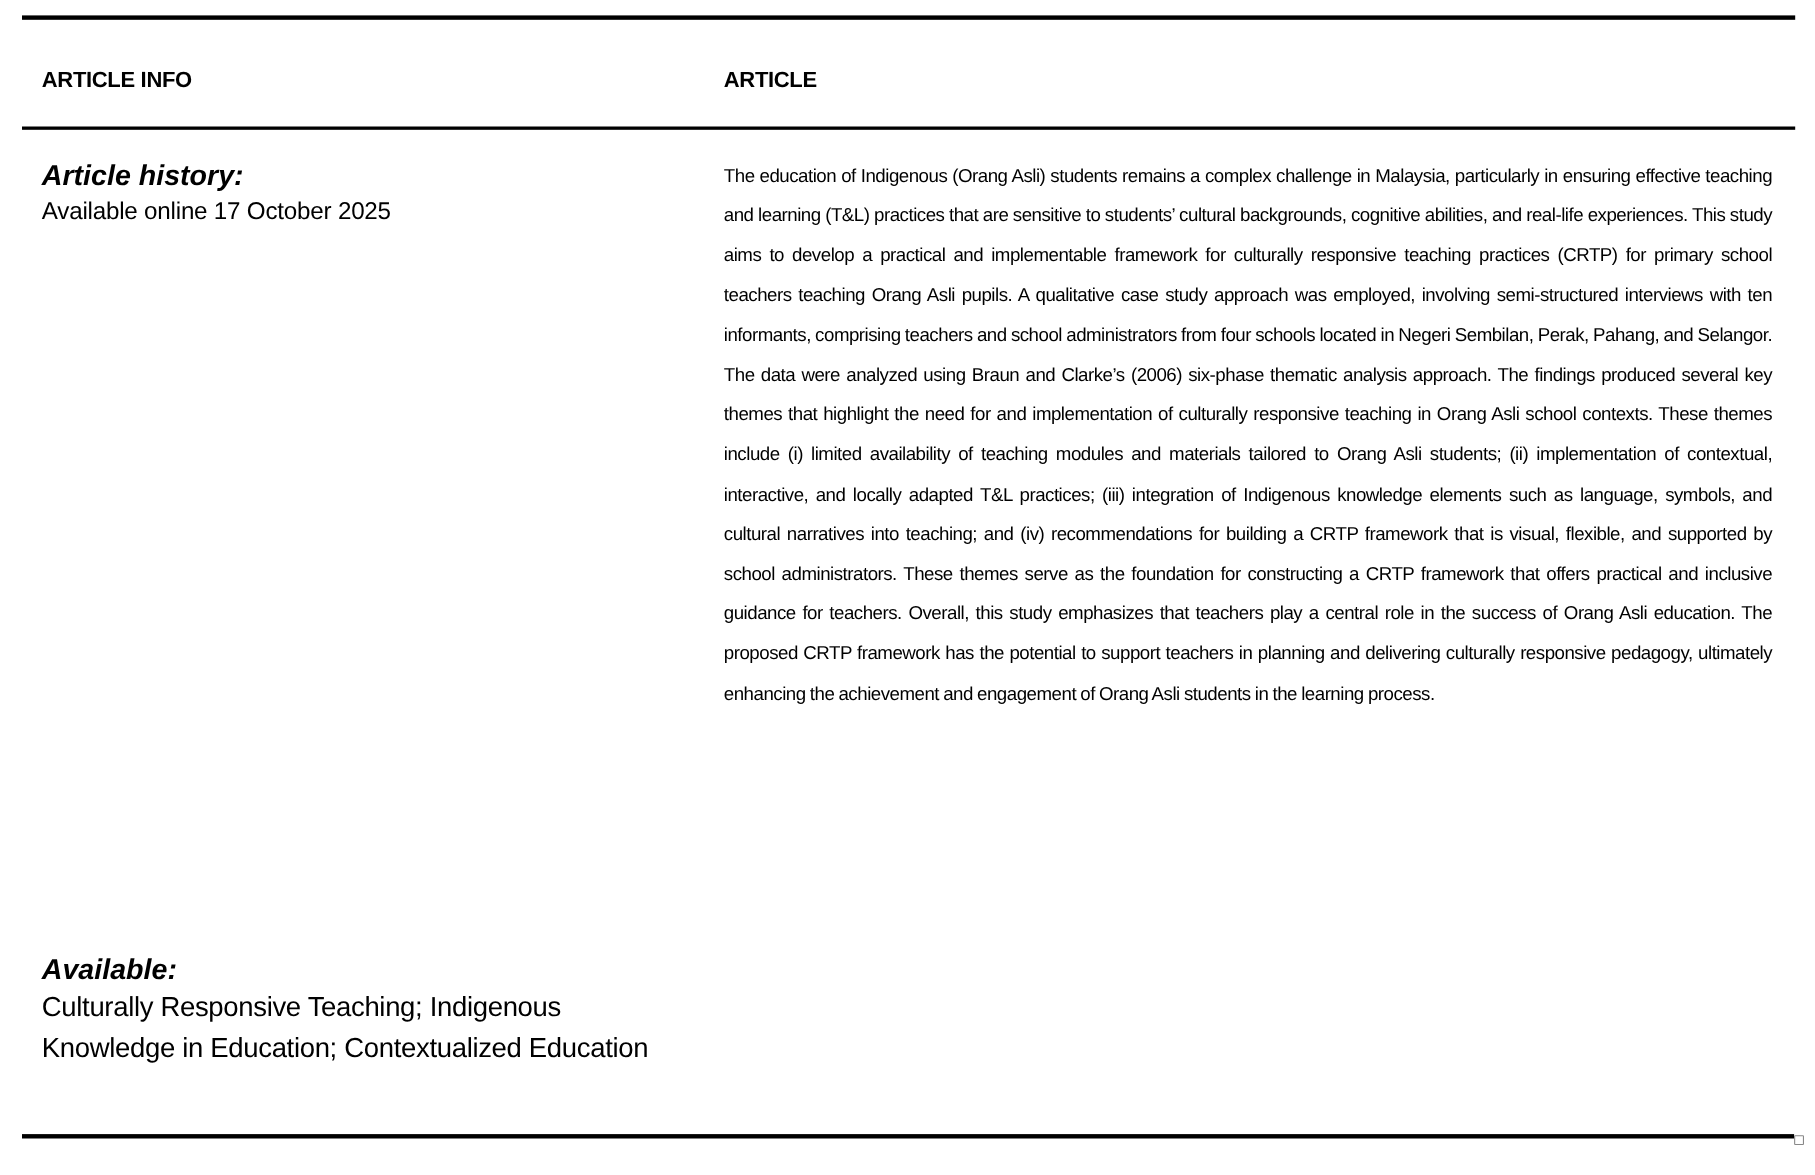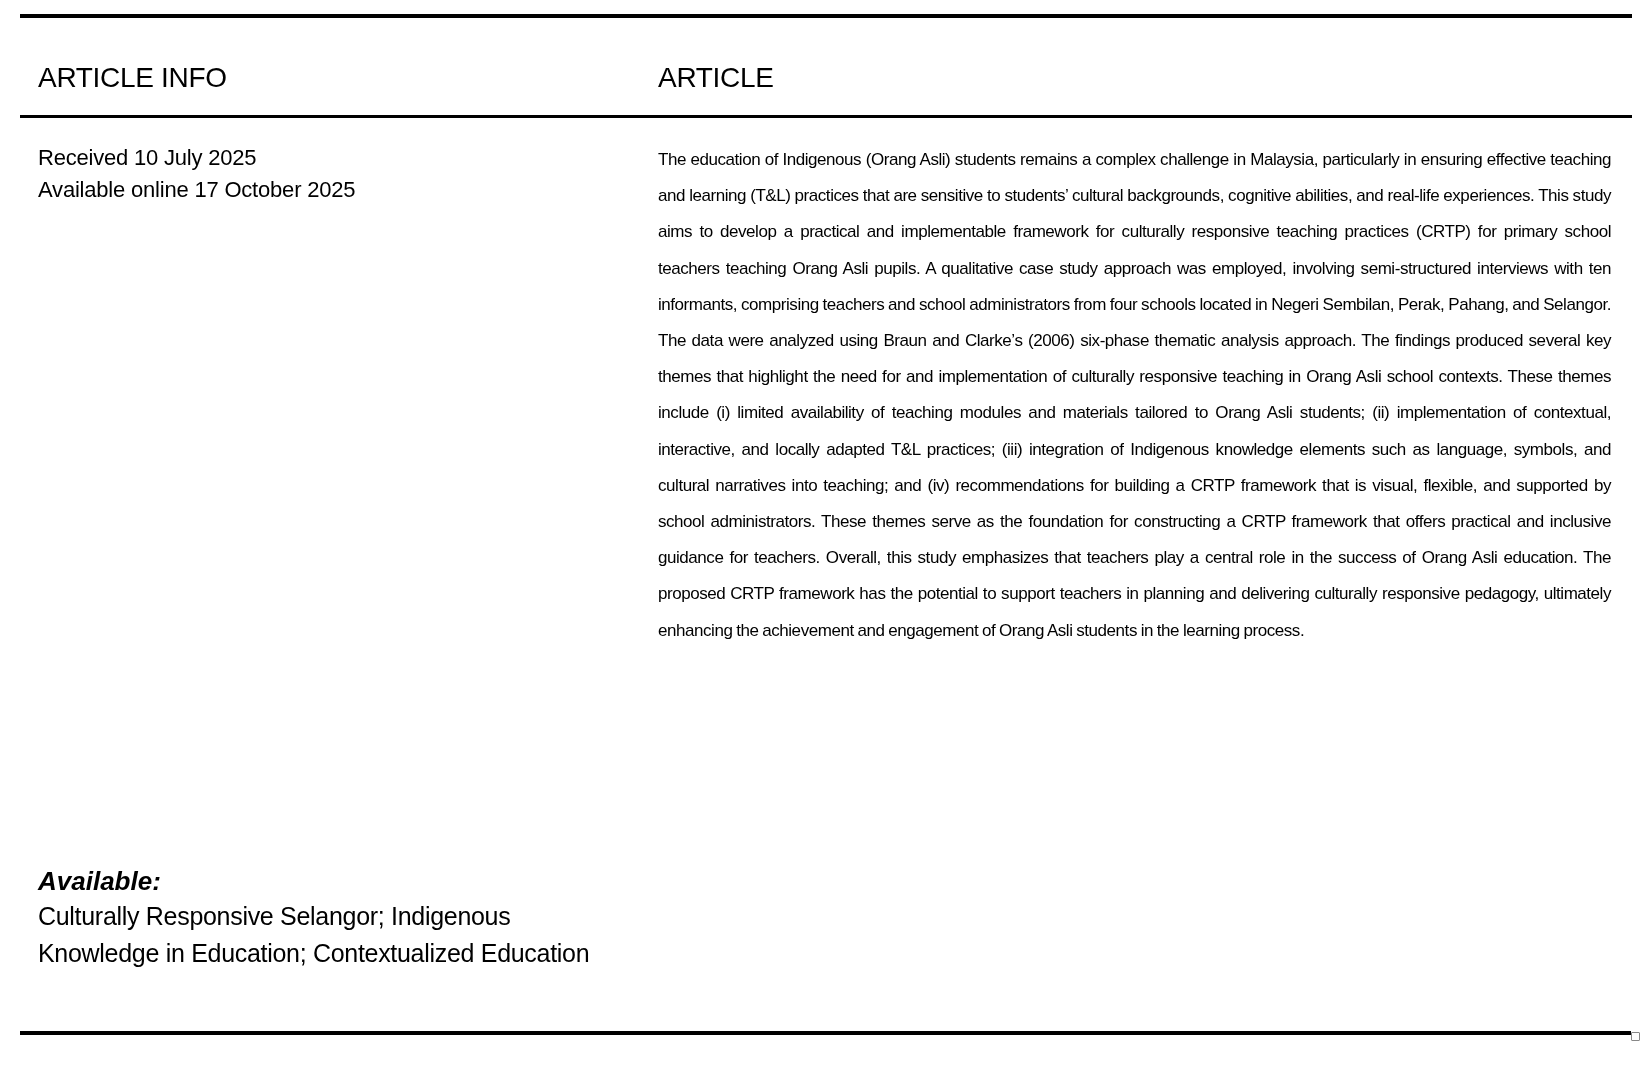--- a/index.html
+++ b/index.html
@@ -4,21 +4,21 @@
 <style>
   html, body { margin:0; padding:0; background:#ffffff; }
   body { width:1650px; height:1068px; position:relative; overflow:hidden;
          font-family:"Liberation Sans", "DejaVu Sans", sans-serif; color:#000; }
   .rule { position:absolute; left:20px; width:1612px; height:4px; background:#000; }
   .rule.top { top:14px; }
   .rule.mid { top:115px; height:3px; }
   .rule.bottom { top:1031px; width:1611px; }
   .handle { position:absolute; left:1631px; top:1032px; width:9px; height:9px;
             border:1.5px solid #888; background:#fff; border-radius:1px; box-sizing:border-box; }
-  .hdr { position:absolute; top:62px; font-weight:normal; font-size:28px; letter-spacing:-0.3px; }
+  .hdr { position:absolute; top:62px; font-weight:bold; font-size:20px; letter-spacing:-0.3px; }
   .hdr.left { left:38px; }
   .hdr.right { left:658px; }
   .left-col { position:absolute; left:38px; top:142px; width:560px; }
   .sub-title { font-weight:bold; font-style:italic; font-size:26px; line-height:34px; }
   .hist-line { font-size:22px; line-height:32px; letter-spacing:-0.2px; }
   .kw-block { position:absolute; left:38px; top:864px; width:560px; }
   .kw-text { font-size:25px; line-height:37px; letter-spacing:-0.3px; }
   .abstract { position:absolute; left:658px; top:142px; width:953px;
               font-size:17px; line-height:36.2px; text-align:justify;
               letter-spacing:-0.45px; word-spacing:-0.5px; }
@@ -27,25 +27,25 @@
 <body>
 
 <div class="rule top"></div>
 
 <div class="hdr left">ARTICLE INFO</div>
 <div class="hdr right">ARTICLE</div>
 
 <div class="rule mid"></div>
 
 <div class="left-col">
-  <div class="hist-line">Received 10 July 2025</div>
+  <div class="sub-title">Article history:</div>
   <div class="hist-line">Available online 17 October 2025</div>
 </div>
 
 <div class="kw-block">
   <div class="sub-title">Available:</div>
-  <div class="kw-text">Culturally Responsive Selangor; Indigenous Knowledge in Education; Contextualized Education</div>
+  <div class="kw-text">Culturally Responsive Teaching; Indigenous Knowledge in Education; Contextualized Education</div>
 </div>
 
 <div class="abstract">The education of Indigenous (Orang Asli) students remains a complex challenge in Malaysia, particularly in ensuring effective teaching and learning (T&amp;L) practices that are sensitive to students’ cultural backgrounds, cognitive abilities, and real-life experiences. This study aims to develop a practical and implementable framework for culturally responsive teaching practices (CRTP) for primary school teachers teaching Orang Asli pupils. A qualitative case study approach was employed, involving semi-structured interviews with ten informants, comprising teachers and school administrators from four schools located in Negeri Sembilan, Perak, Pahang, and Selangor. The data were analyzed using Braun and Clarke’s (2006) six-phase thematic analysis approach. The findings produced several key themes that highlight the need for and implementation of culturally responsive teaching in Orang Asli school contexts. These themes include (i) limited availability of teaching modules and materials tailored to Orang Asli students; (ii) implementation of contextual, interactive, and locally adapted T&amp;L practices; (iii) integration of Indigenous knowledge elements such as language, symbols, and cultural narratives into teaching; and (iv) recommendations for building a CRTP framework that is visual, flexible, and supported by school administrators. These themes serve as the foundation for constructing a CRTP framework that offers practical and inclusive guidance for teachers. Overall, this study emphasizes that teachers play a central role in the success of Orang Asli education. The proposed CRTP framework has the potential to support teachers in planning and delivering culturally responsive pedagogy, ultimately enhancing the achievement and engagement of Orang Asli students in the learning process.</div>
 
 <div class="rule bottom"></div>
 <div class="handle"></div>
 
 </body></html>

